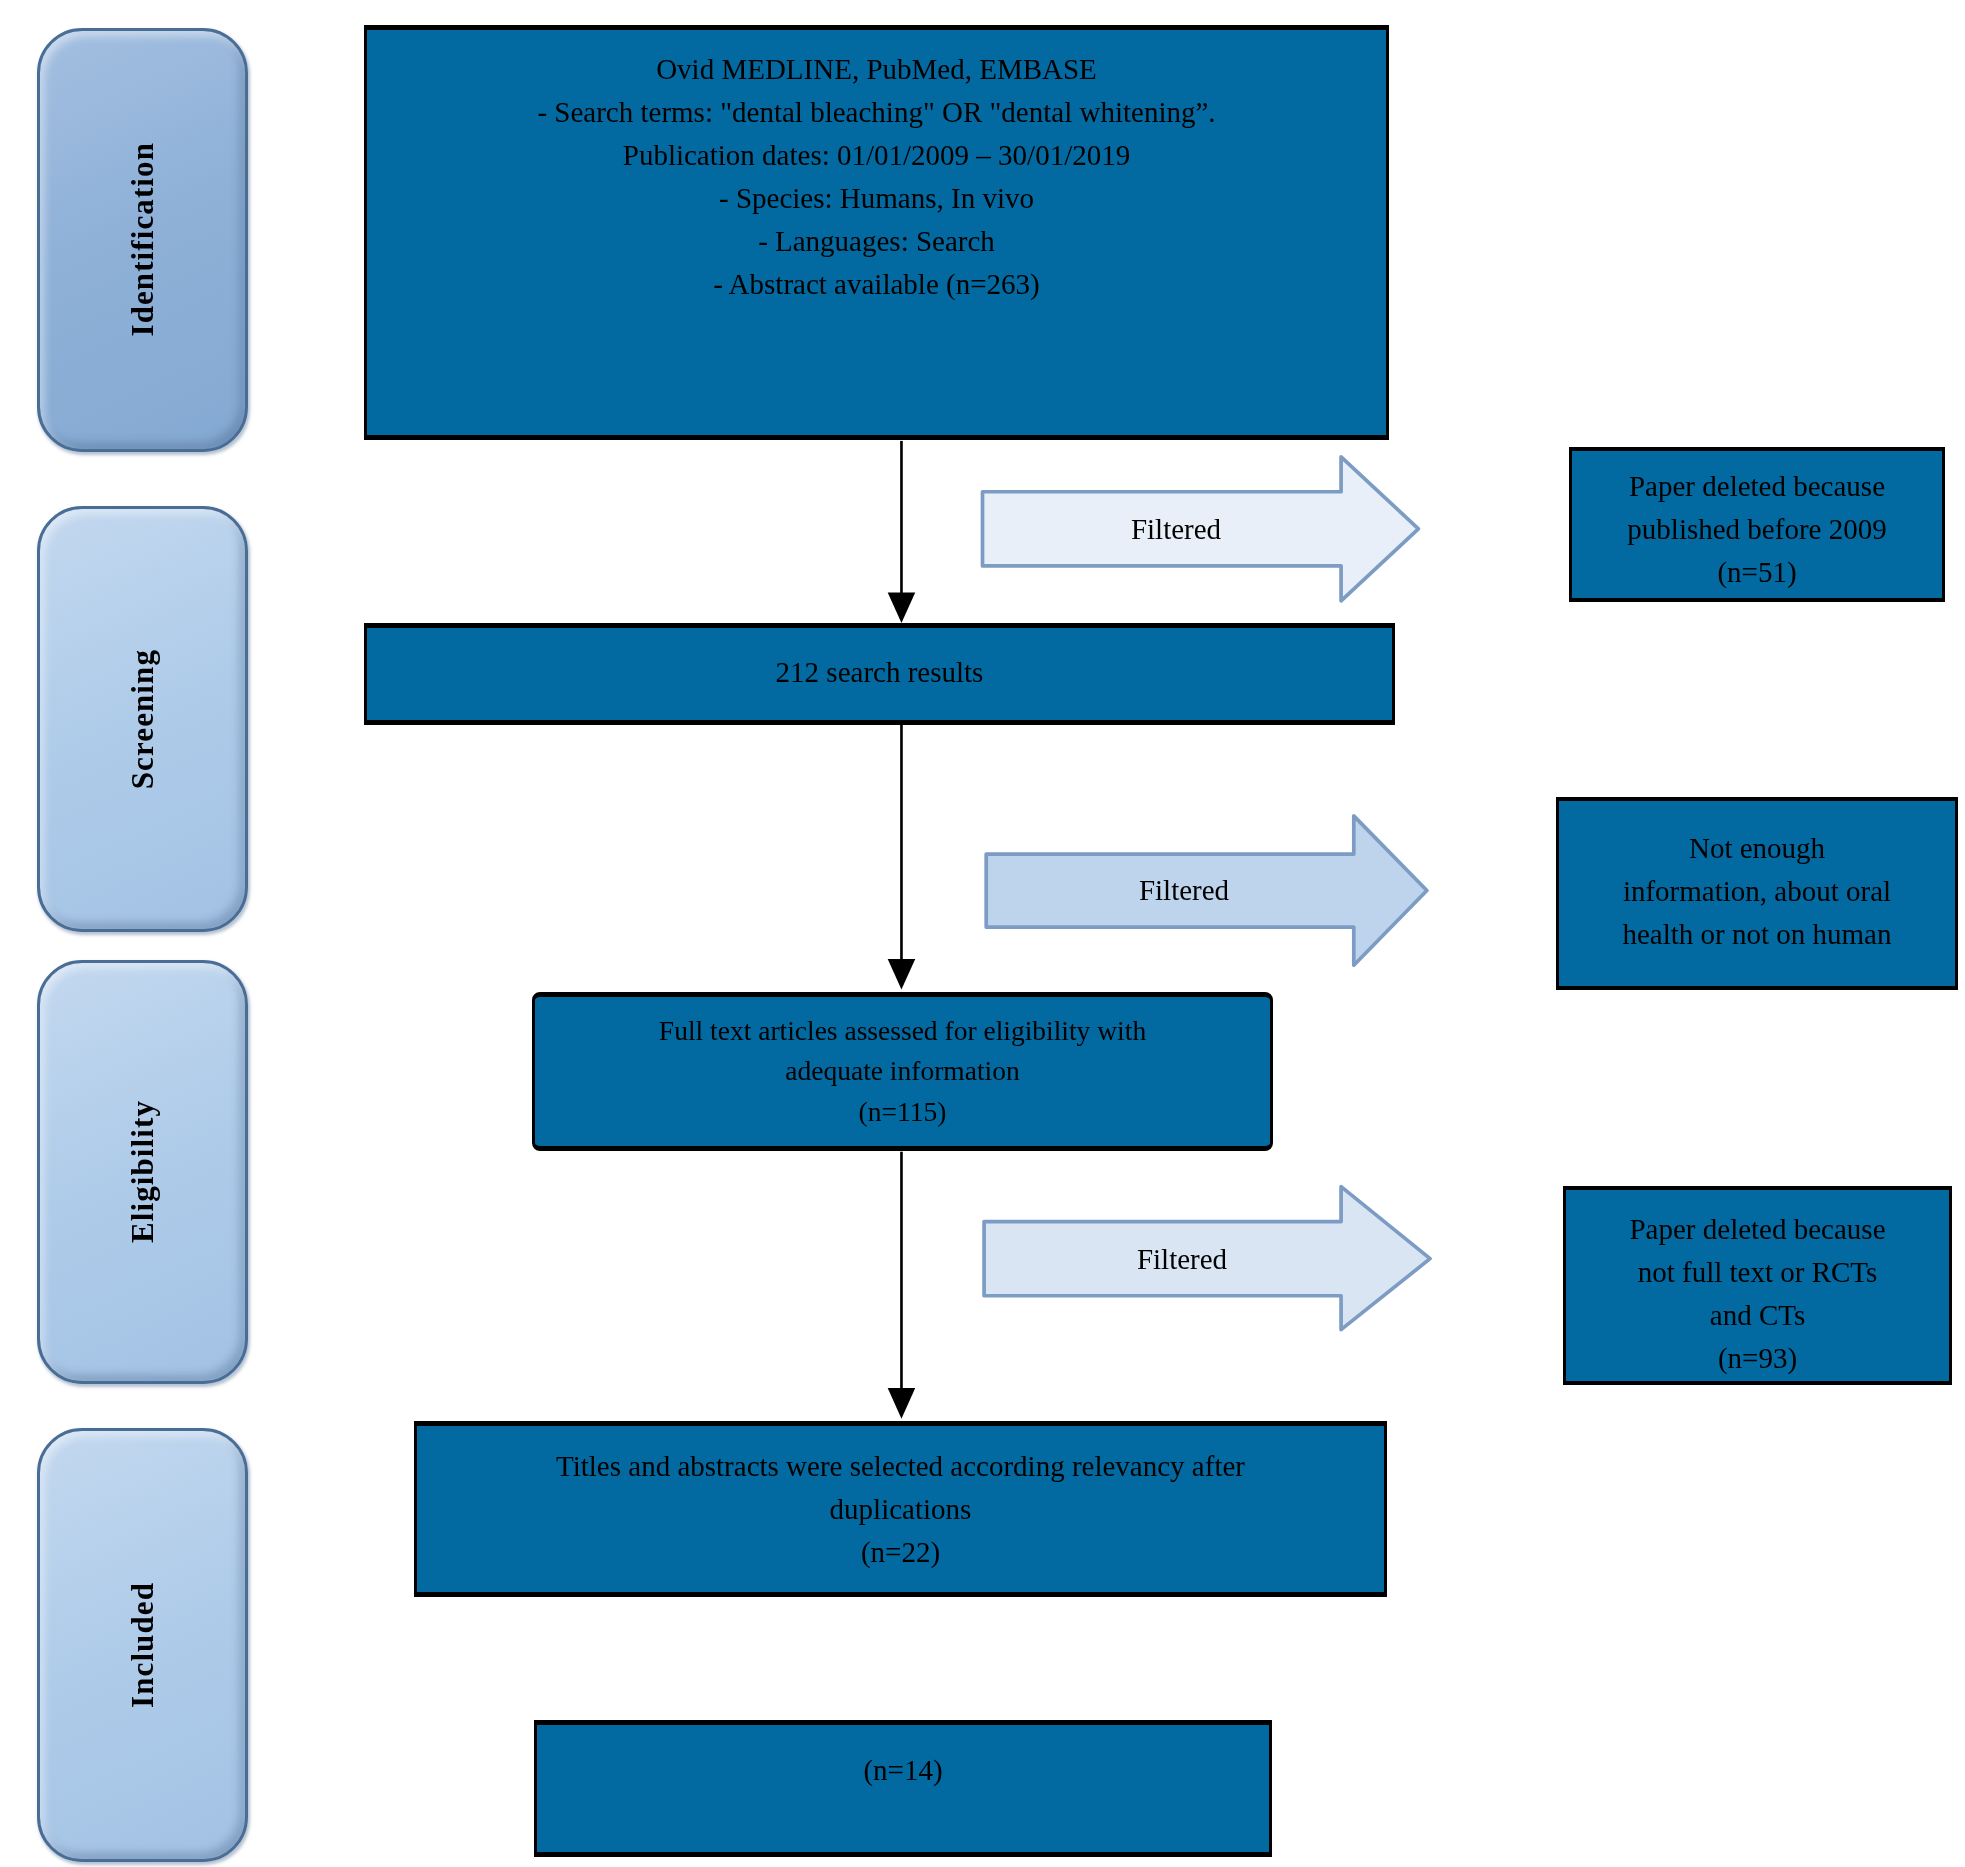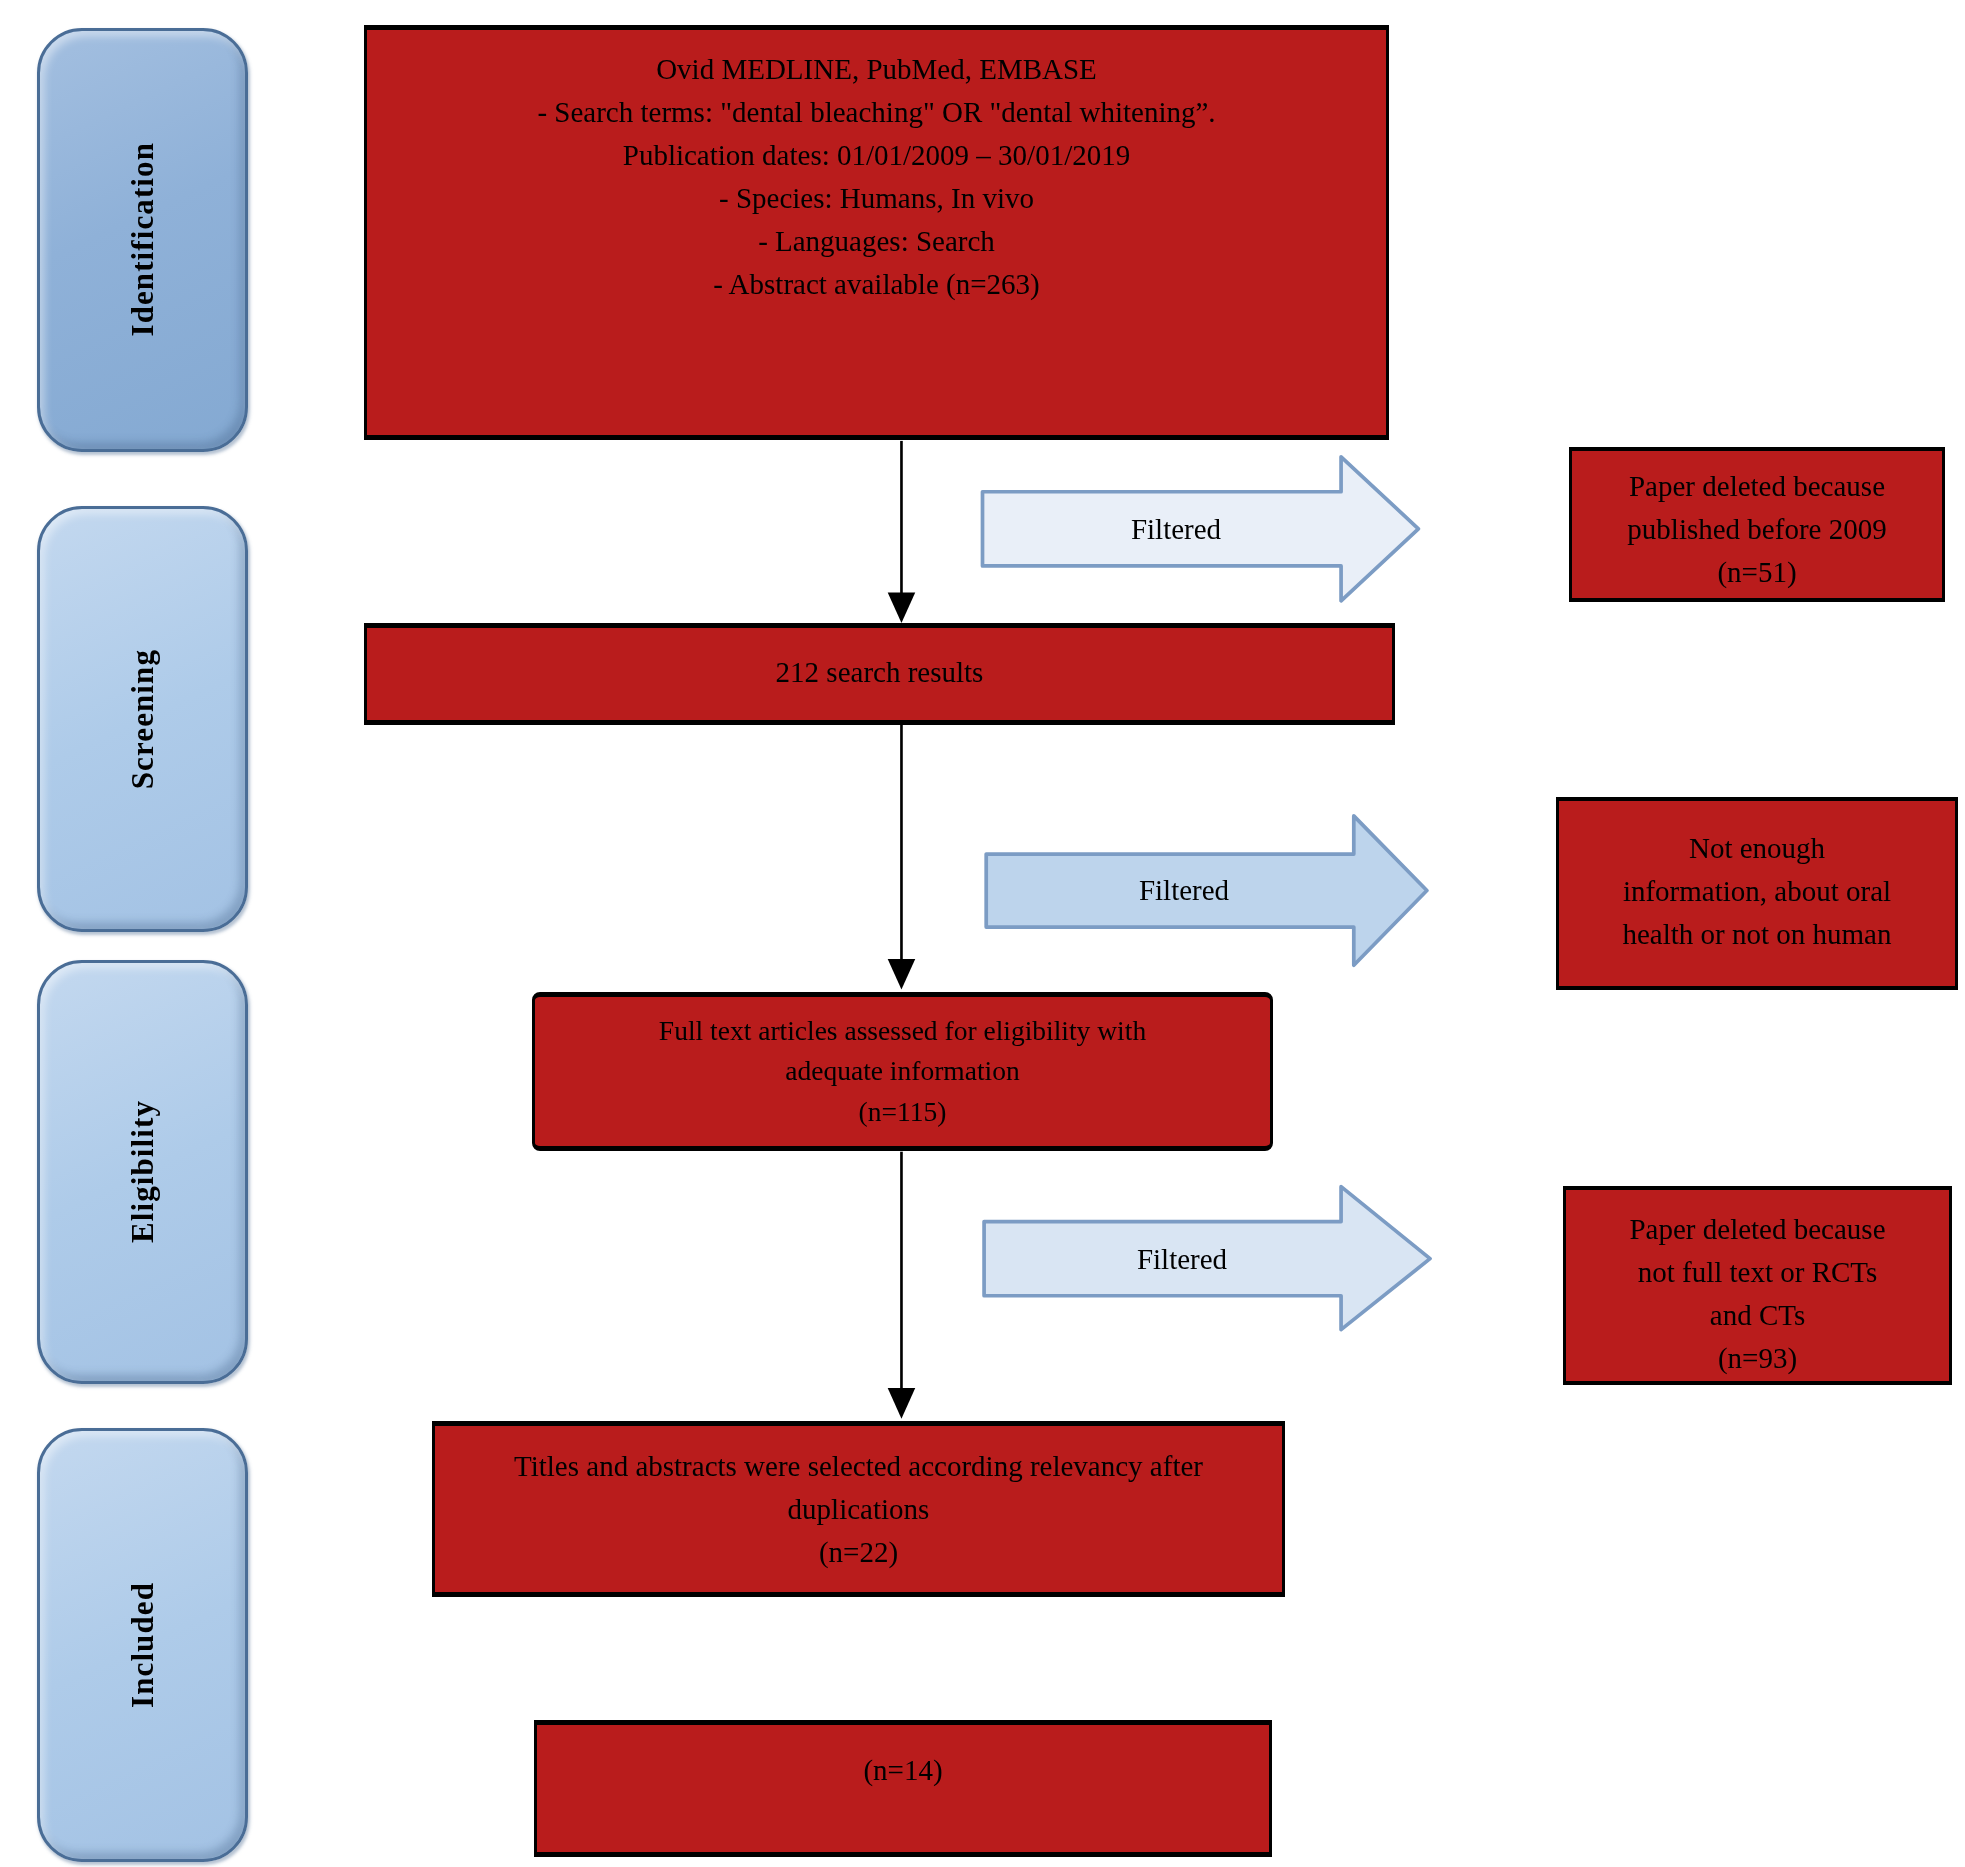--- a/index.html
+++ b/index.html
@@ -28,21 +28,21 @@
     writing-mode:vertical-rl;
     transform:rotate(180deg);
     font-weight:bold;
     font-size:31px;
     letter-spacing:1.1px;
     white-space:nowrap;
   }
   
   .fbox{
     position:absolute;
-    background:#b91c1c;
+    background:#0369a1;
     border:solid #000;
     border-width:5.8px 3.7px;
     box-sizing:border-box;
     text-align:center;
     font-size:29px;
     line-height:1.48;
   }
   .fbox .ln{display:block;}
   
   .arrow-label{
@@ -102,21 +102,21 @@
   <div class="fbox" style="left:364px;top:623px;width:1031px;height:102px;padding-top:23px;">
     <span class="ln">212 search results</span>
   </div>
 
   <div class="fbox" style="left:532px;top:992px;width:741px;height:159px;padding-top:13.8px;font-size:27.5px;border-radius:8px;">
     <span class="ln">Full text articles assessed for eligibility with</span>
     <span class="ln">adequate information</span>
     <span class="ln">(n=115)</span>
   </div>
 
-  <div class="fbox" style="left:432px;top:1421px;width:853px;height:176px;padding-top:19px;">
+  <div class="fbox" style="left:414px;top:1421px;width:973px;height:176px;padding-top:19px;">
     <span class="ln">Titles and abstracts were selected according relevancy after</span>
     <span class="ln">duplications</span>
     <span class="ln">(n=22)</span>
   </div>
 
   <div class="fbox" style="left:534px;top:1720px;width:738px;height:137px;padding-top:24.4px;">
     <span class="ln">(n=14)</span>
   </div>
 
   <div class="fbox" style="left:1569px;top:447px;width:376px;height:155px;padding-top:13.8px;border-width:4.8px 3.2px;">

